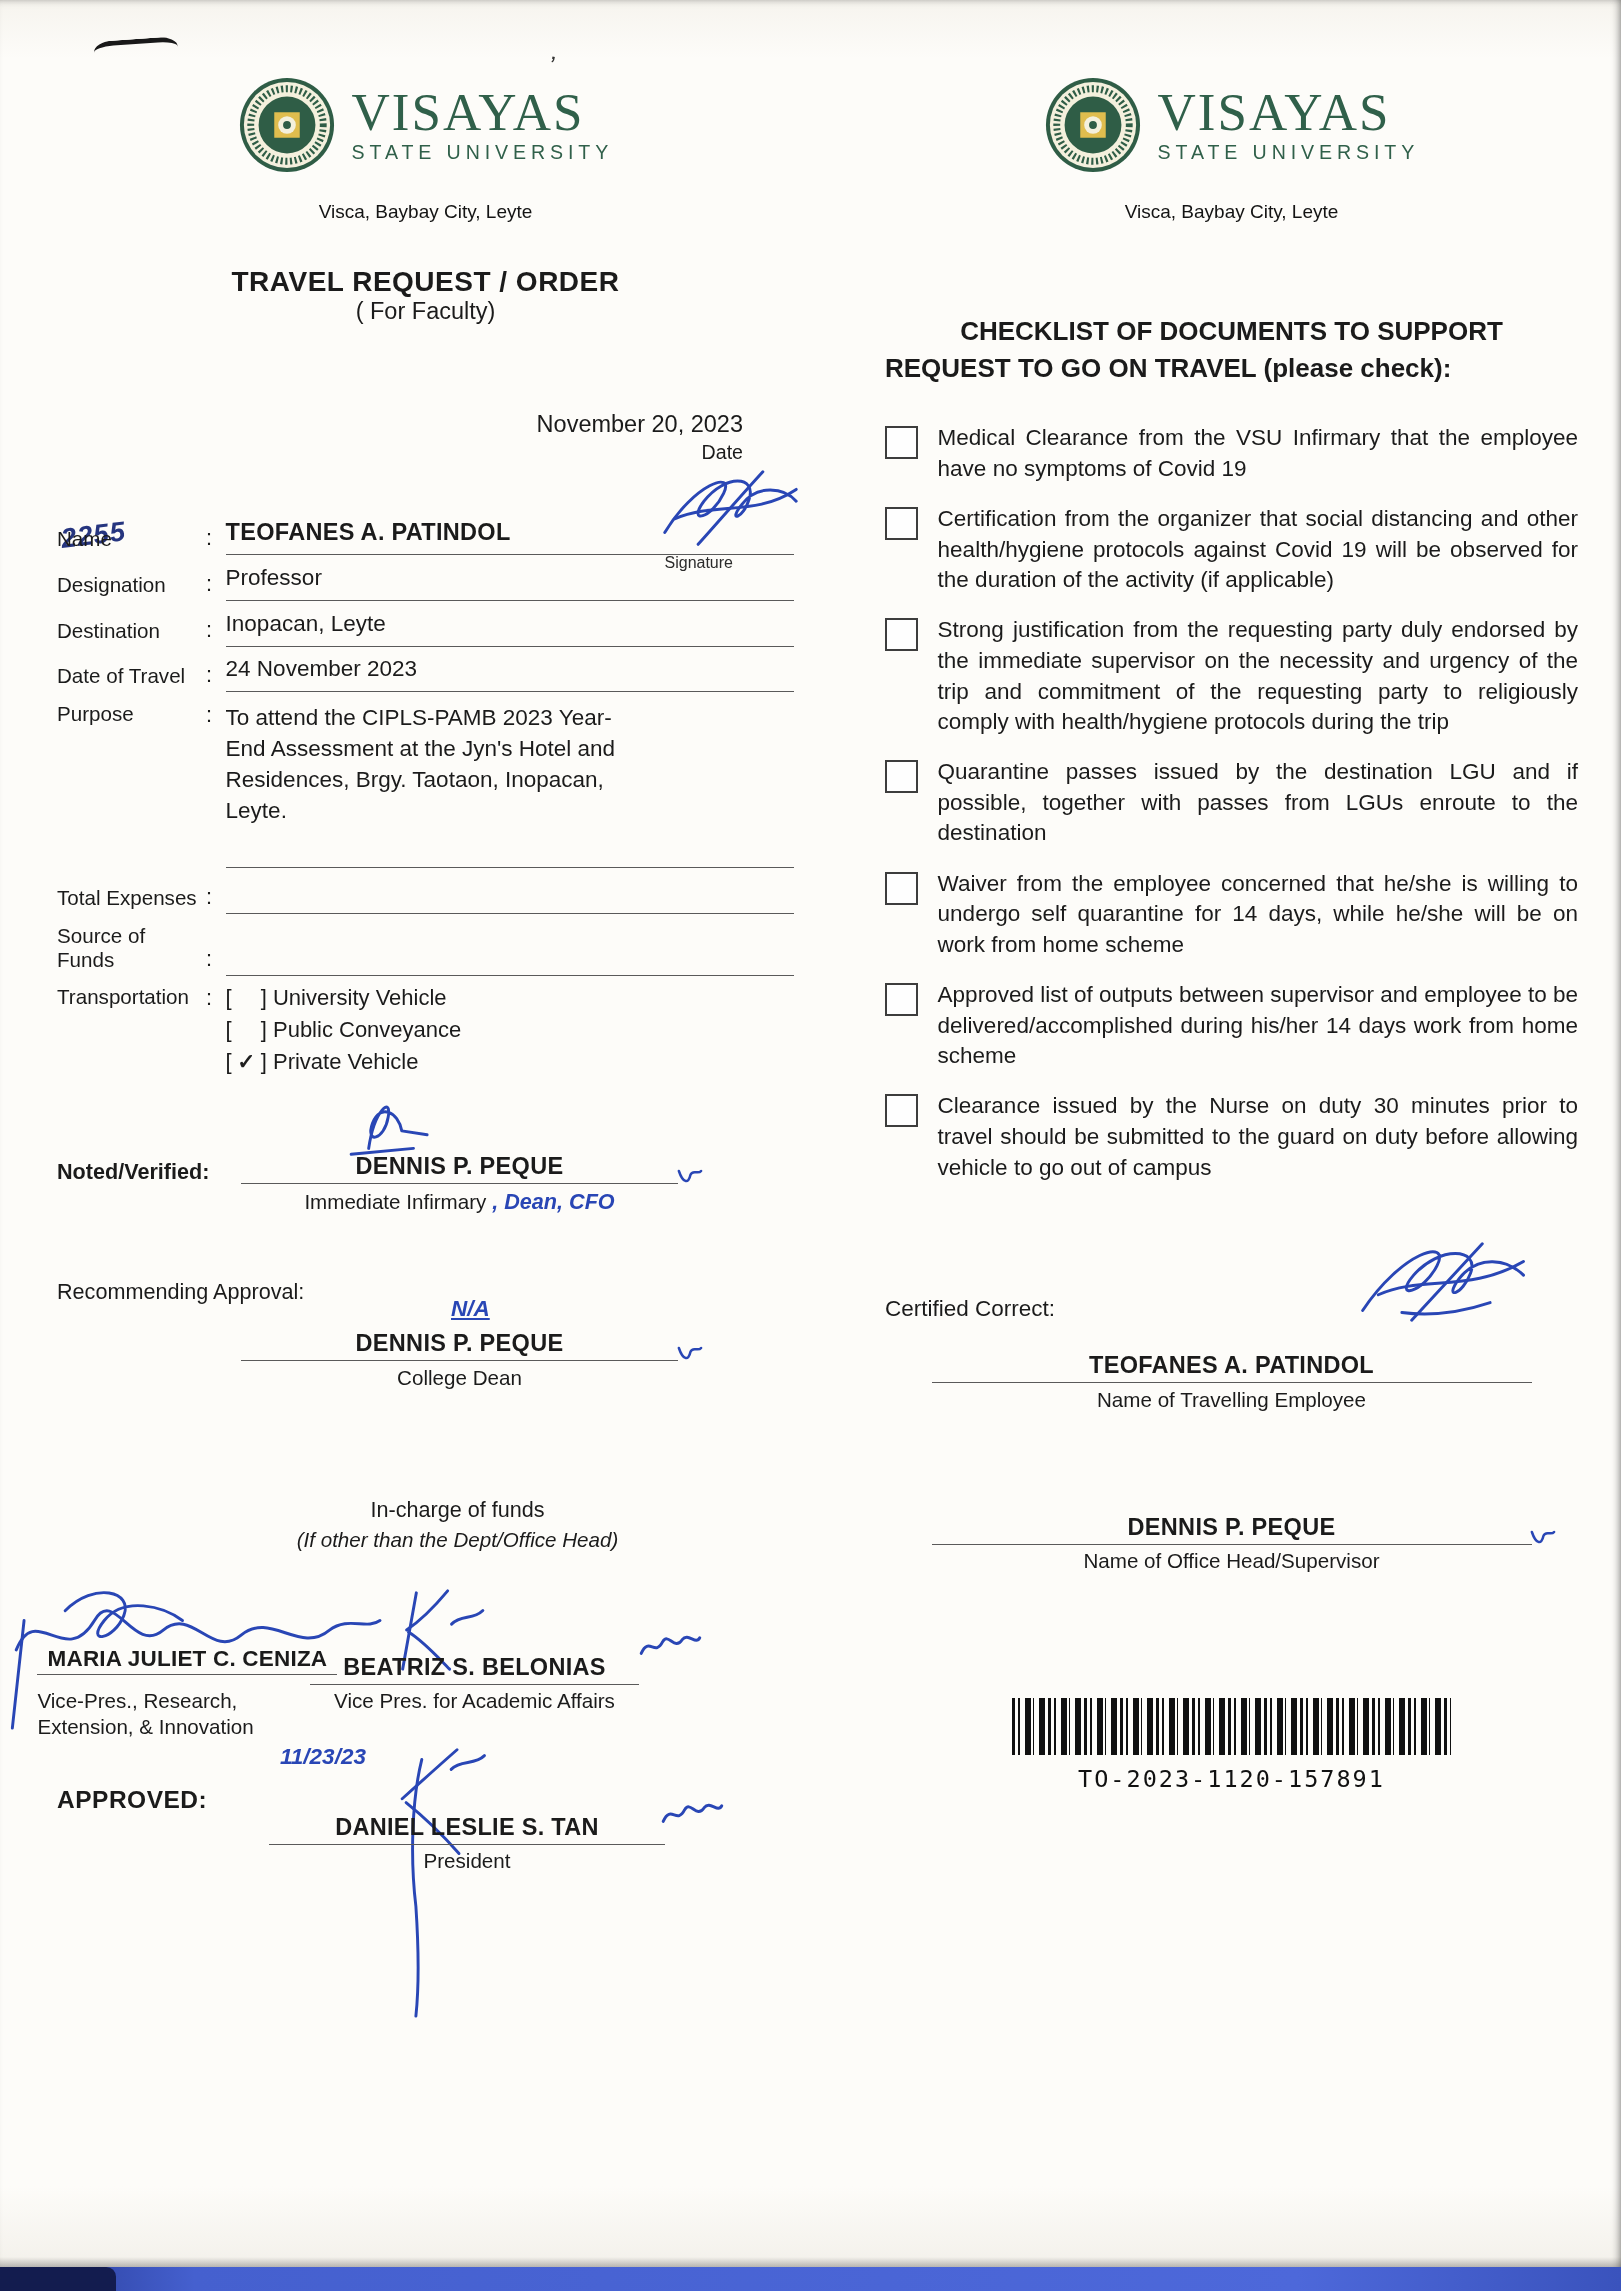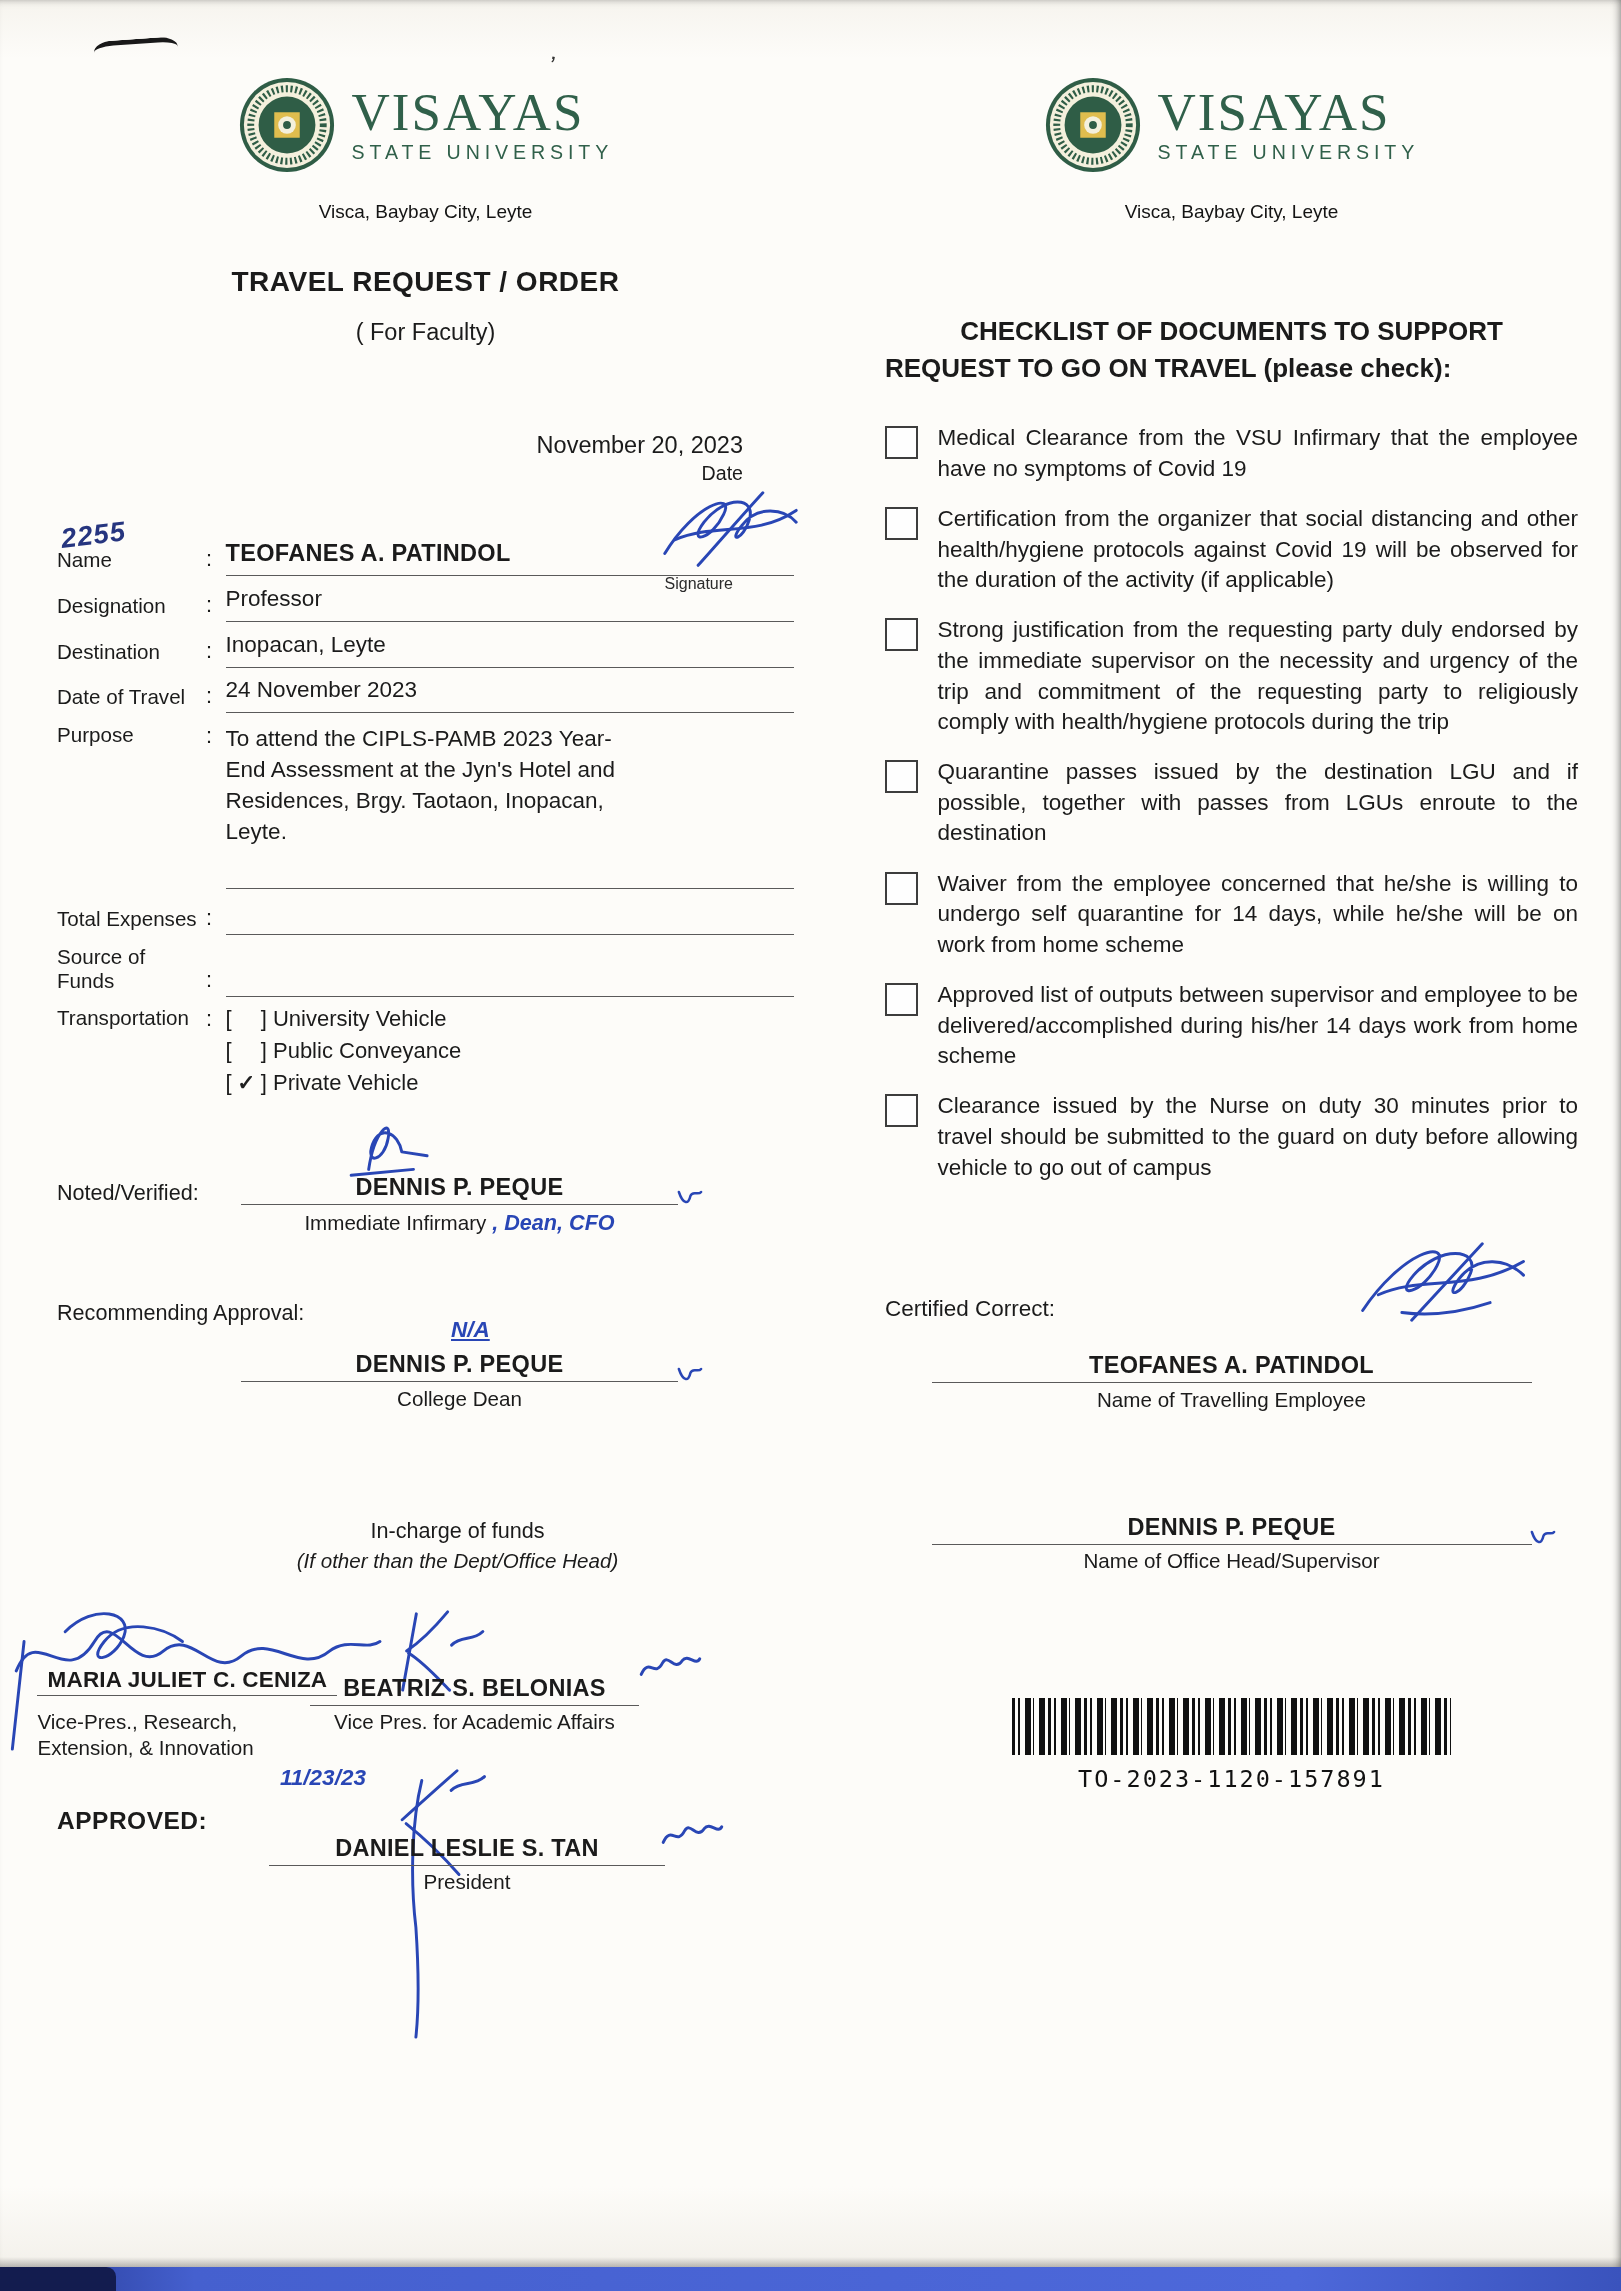--- a/index.html
+++ b/index.html
@@ -15,21 +15,21 @@
   .uni-header{text-align:center;}
   .logo-row{display:flex;align-items:center;justify-content:center;gap:15.7px;}
   .seal{width:98px;height:98px;flex:0 0 auto;}
   .wordmark{text-align:left;}
   .uni-name{font-family:"Liberation Serif",serif;font-size:53px;line-height:1;letter-spacing:2px;color:#30604a;}
   .uni-sub{font-size:19.6px;letter-spacing:4.9px;color:#30604a;margin-top:2.9px;}
   .uni-addr{font-size:19px;color:#141414;margin-top:27.4px;}
 
   
   .doc-title{margin-top:43px;text-align:center;font-size:28px;font-weight:bold;letter-spacing:0.5px;}
-  .doc-subtitle{text-align:center;font-size:23.5px;margin-top:21px;}
+  .doc-subtitle{text-align:center;font-size:23.5px;margin-top:0;}
   .date-block{margin-top:86px;text-align:right;padding-right:51px;}
   .date-inner{display:inline-block;text-align:right;}
   .date-value{font-size:23.5px;}
   .date-label{font-size:19.6px;margin-top:2.9px;}
 
   .hand{font-style:italic;color:#2946b5;}
   .hand-ref{position:absolute;left:3.9px;top:443px;font-size:27.4px;font-weight:bold;color:#26357f;font-style:italic;transform:rotate(-7deg);letter-spacing:1px;}
 
   .form{margin-top:55px;}
   .field-row{position:relative;display:flex;align-items:flex-end;margin-bottom:9.8px;font-size:21.6px;}
@@ -41,21 +41,21 @@
   .purpose-row{align-items:flex-start;}
   .purpose-row .f-value{border-bottom:none;}
   .purpose-text{max-width:394px;line-height:1.38;}
   .blank-underline{margin-left:169px;border-bottom:1.5px solid #5a5a5a;height:27.4px;margin-bottom:9.8px;}
   .transport-row{align-items:flex-start;margin-top:3.9px;}
   .transport-row .f-value{border-bottom:none;}
   .opt{font-size:22px;margin-bottom:5.9px;}
   .tick{display:inline-block;width:29px;text-align:center;font-size:21.6px;color:#1f1f1f;font-weight:bold;}
 
   .nv-section{position:relative;margin-top:29px;height:149px;}
-  .side-label{position:absolute;left:0;top:45px;font-size:21.6px;}
+  .side-label{position:absolute;left:0;top:45px;font-size:21.6px;font-weight:bold;}
   .rec-label{font-size:21.6px;}
   .sign-block{position:absolute;left:184px;width:437px;text-align:center;}
   .sign-name{border-bottom:1.5px solid #5a5a5a;padding-bottom:2.9px;font-size:23.5px;font-weight:bold;position:relative;letter-spacing:0.3px;}
   .sign-role{font-size:20.6px;margin-top:4.9px;}
   .rec-section{position:relative;margin-top:15.7px;height:149px;}
   .hand-na{position:absolute;left:394px;top:17.6px;font-size:22.5px;font-weight:bold;text-decoration:underline;}
 
   .incharge{margin-top:69px;margin-left:173px;width:455px;text-align:center;font-size:21.6px;}
   .incharge .line2{font-style:italic;font-size:20.6px;margin-top:4.9px;}
 

